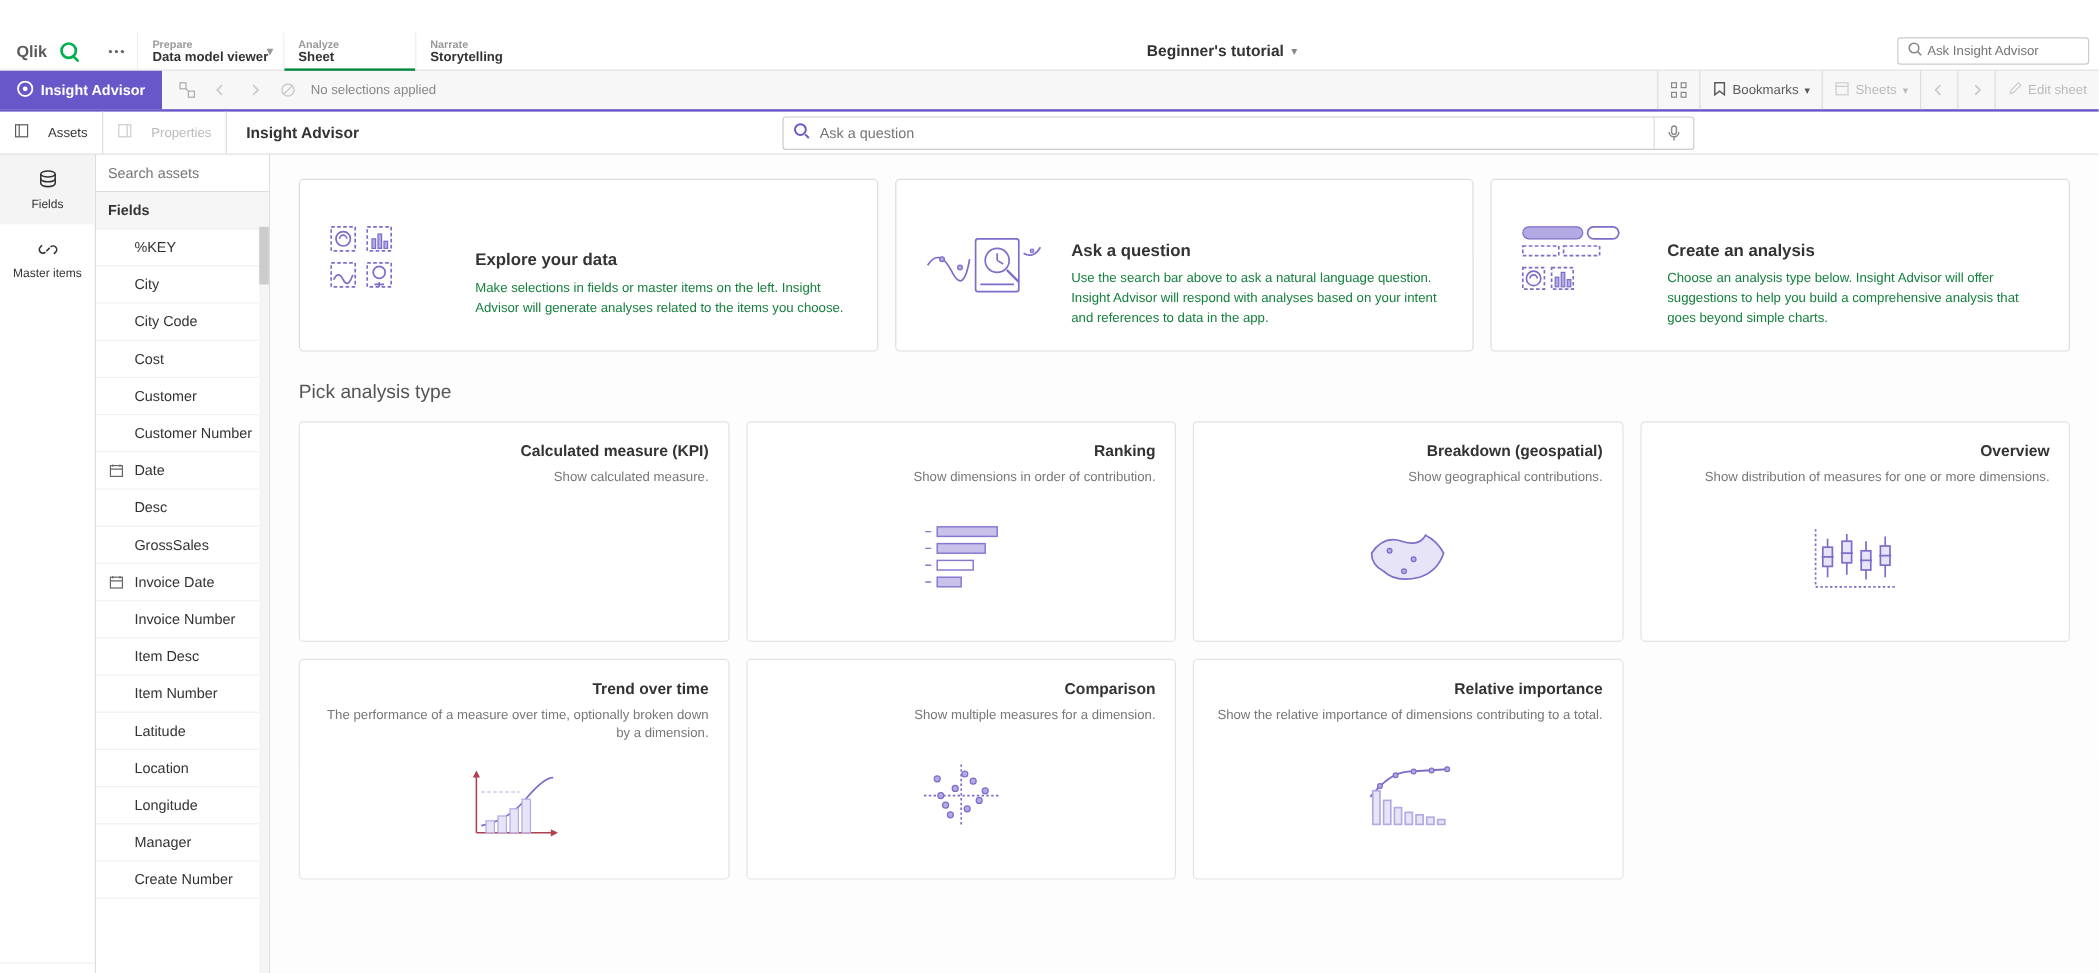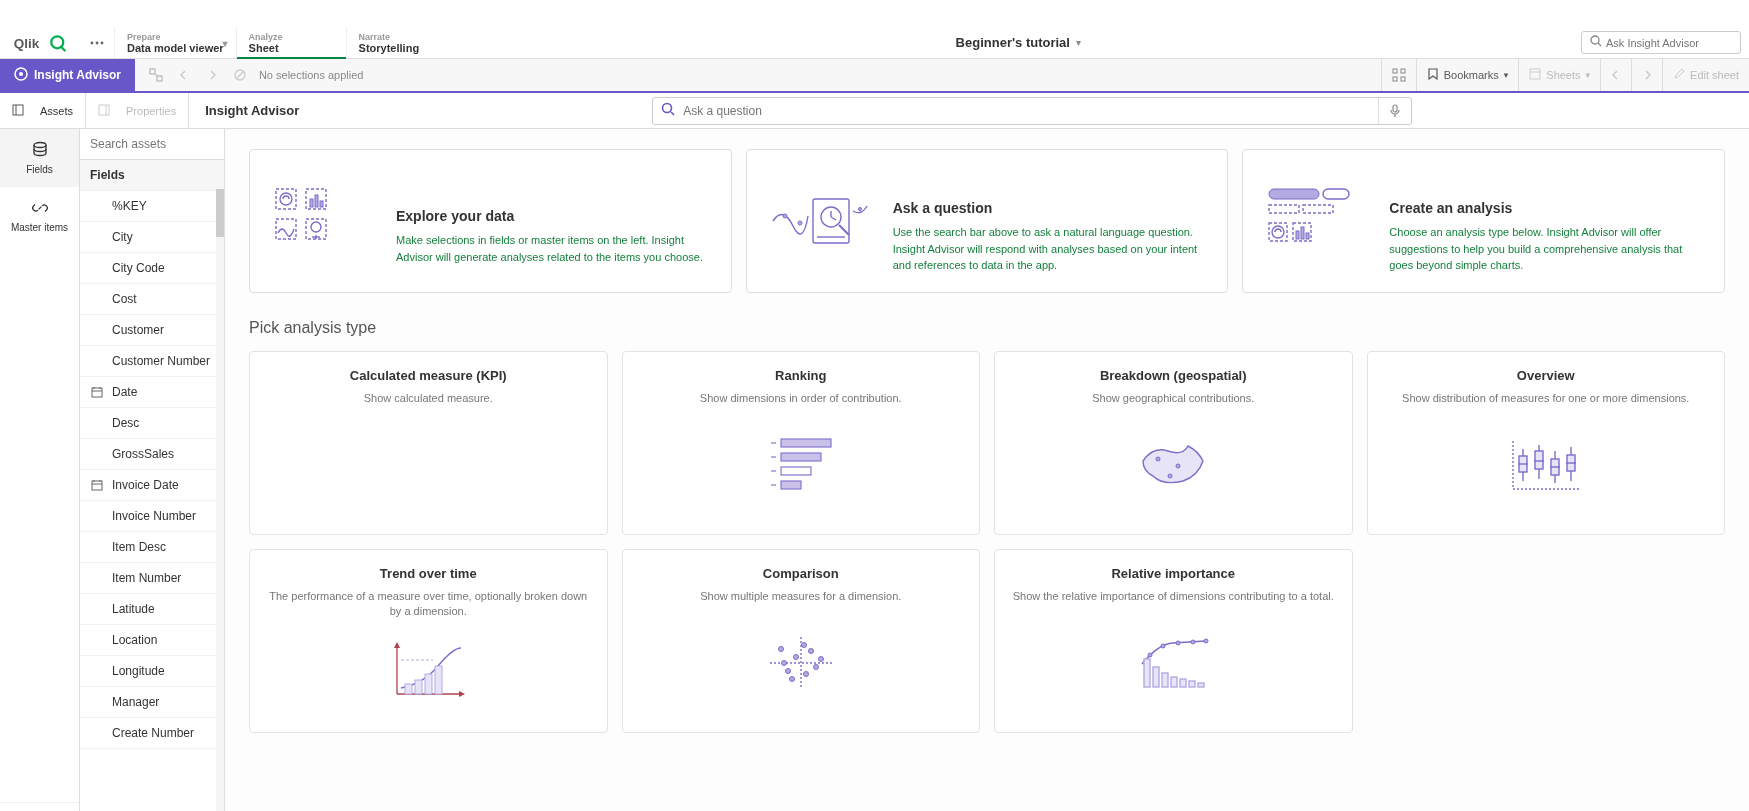--- a/index.html
+++ b/index.html
@@ -57,21 +57,21 @@
 
 .content { flex: 1; overflow-y: auto; padding: 20px 24px; background: #fdfdfd; }
 .cards-row { display: flex; gap: 14px; margin-bottom: 26px; }
 .intro-card { flex: 1; border: 1px solid #ddd; border-radius: 4px; padding: 18px; display: flex; gap: 18px; align-items: center; background: #fff; cursor: pointer; }
 .intro-card .ill { width: 110px; height: 80px; flex-shrink: 0; display: flex; align-items: center; justify-content: center; }
 .intro-card h3 { font-size: 14px; font-weight: 600; margin-bottom: 8px; margin-top: 32px; }
 .intro-card p { font-size: 11px; color: #15803d; line-height: 1.5; }
 
 .pick-title { font-size: 16px; font-weight: 400; color: #555; margin-bottom: 14px; }
 .analysis-grid { display: grid; grid-template-columns: repeat(4, 1fr); gap: 14px; }
-.a-card { border: 1px solid #e3e3e3; border-radius: 4px; background: #fff; padding: 16px; text-align: center; cursor: pointer; height: 184px; display: flex; flex-direction: column; }
+.a-card { border: 1px solid #e3e3e3; border-radius: 4px; background: #fff; padding: 16px; text-align: right; cursor: pointer; height: 184px; display: flex; flex-direction: column; }
 .a-card h4 { font-size: 13px; font-weight: 600; margin-bottom: 8px; }
 .a-card p { font-size: 11px; color: #777; line-height: 1.4; }
 .a-card .a-ill { flex: 1; display: flex; align-items: center; justify-content: center; margin-top: 8px; color: #7b6dc9; }
 
 .indigo { stroke: #7b6dc9; fill: none; stroke-width: 1.4; }
 .indigo-fill { fill: #b3aae3; stroke: #7b6dc9; stroke-width: 1; }
 </style>
 </head>
 <body>
 

